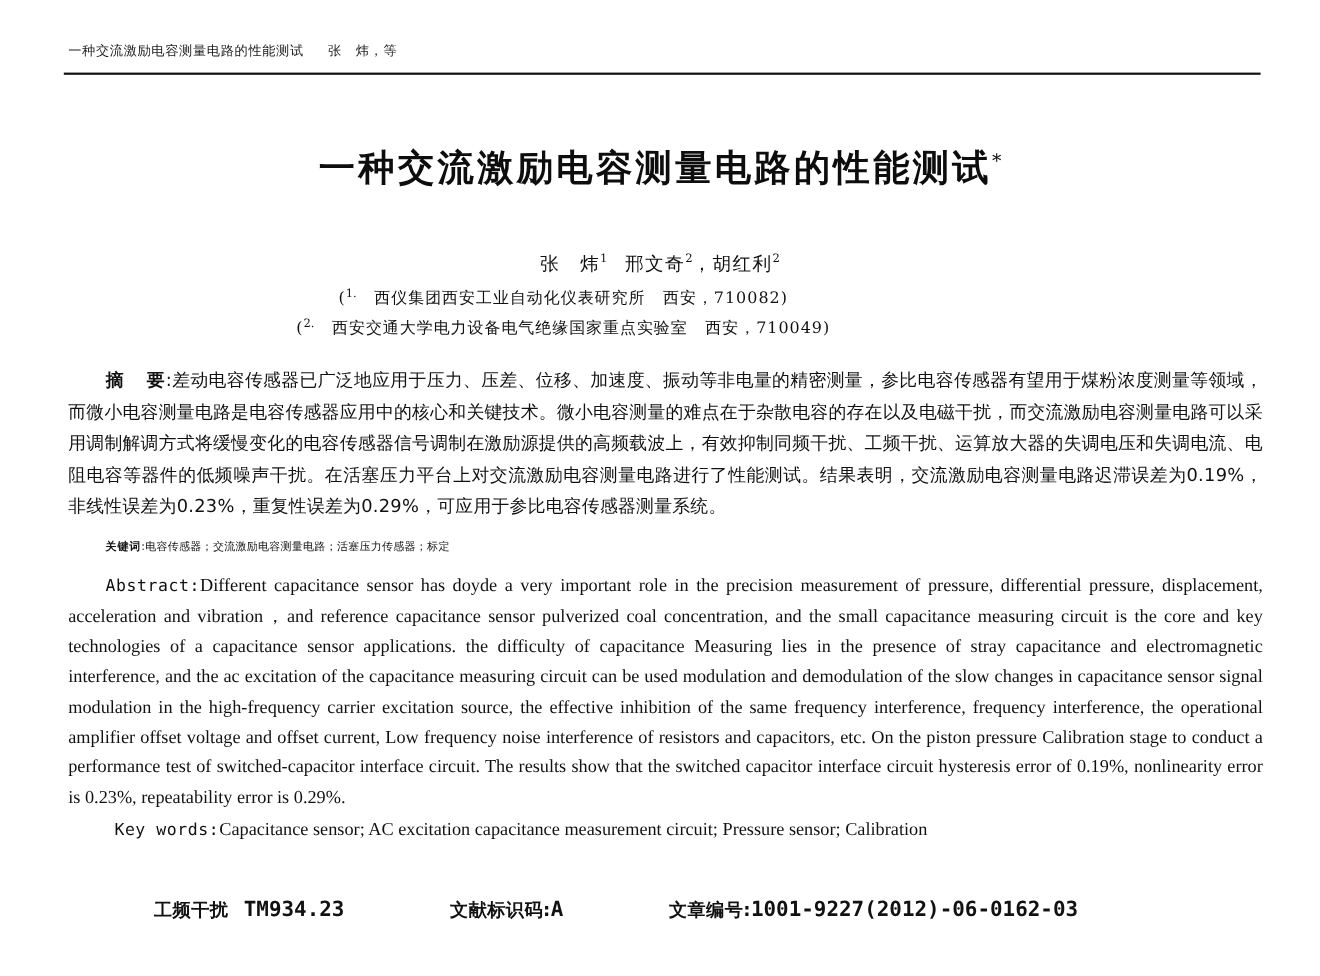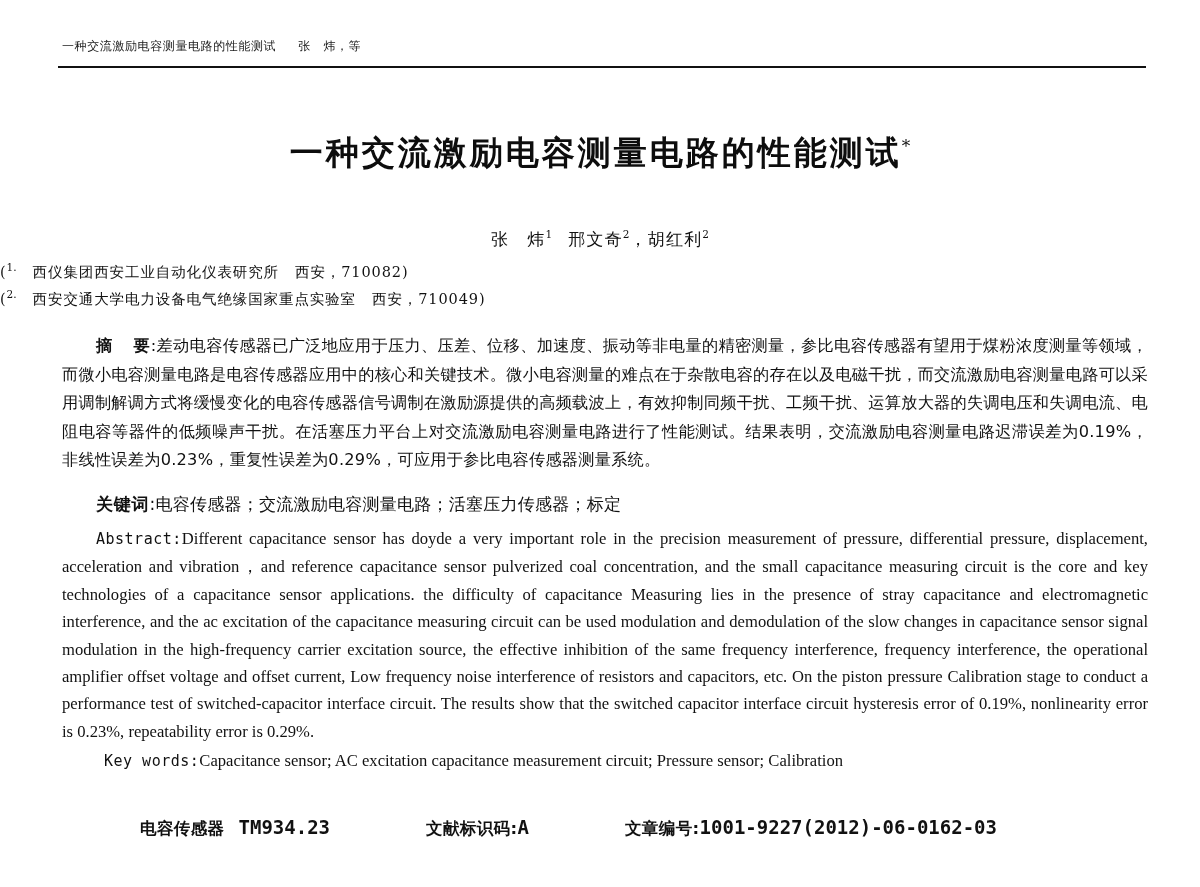--- a/index.html
+++ b/index.html
@@ -92,20 +92,22 @@
     font-size: 10.5px;
     vertical-align: super;
     letter-spacing: 0;
   }
 
   .affils {
     position: absolute;
     left: 0;
     top: 256px;
     width: 984px;
+    text-align: center;
+    padding-left: 20px;
   }
   .affil {
     font-size: 14.5px;
     letter-spacing: 0.9px;
     line-height: 22px;
     font-family: "DejaVu Serif", "Liberation Serif", serif;
     white-space: nowrap;
   }
   .affil .sp {
     display: inline-block;
@@ -135,22 +137,22 @@
   .cn-abstract .lead .wgap {
     display: inline-block;
     width: 20px;
   }
   .cn-indent {
     display: inline-block;
     width: 34px;
   }
 
   .cn-keywords {
-    margin-top: 16px;
-    font-size: 17px;
+    margin-top: 9px;
+    font-size: 10px;
     line-height: 27px;
     letter-spacing: 0.25px;
     font-family: "DejaVu Sans", "Liberation Sans", sans-serif;
     text-indent: 34px;
   }
   .cn-keywords .kw-label {
     font-weight: bold;
     letter-spacing: 0.8px;
   }
 
@@ -238,16 +240,16 @@
 
     <div class="cn-keywords"><span class="kw-label">关键词</span><span>:</span><span>电容传感器；交流激励电容测量电路；活塞压力传感器；标定</span></div>
 
     <div class="en-abstract"><span class="en-indent"></span><span class="en-lead">Abstract</span><span class="en-lead">:</span><span>Different capacitance sensor has doyde a very important role in the precision measurement of pressure, differential pressure, displacement, acceleration and vibration，and reference capacitance sensor pulverized coal concentration, and the small capacitance measuring circuit is the core and key technologies of a capacitance sensor applications. the difficulty of capacitance Measuring lies in the presence of stray capacitance and electromagnetic interference, and the ac excitation of the capacitance measuring circuit can be used modulation and demodulation of the slow changes in capacitance sensor signal modulation in the high-frequency carrier excitation source, the effective inhibition of the same frequency interference, frequency interference, the operational amplifier offset voltage and offset current, Low frequency noise interference of resistors and capacitors, etc. On the piston pressure Calibration stage to conduct a performance test of switched-capacitor interface circuit. The results show that the switched capacitor interface circuit hysteresis error of 0.19%, nonlinearity error is 0.23%, repeatability error is 0.29%.</span></div>
 
     <div class="en-keywords"><span class="kw-label">Key words</span><span class="kw-label">:</span><span>Capacitance sensor; AC excitation capacitance measurement circuit; Pressure sensor; Calibration</span></div>
 
   </div>
 
   <div class="class-row">
-    <span class="cls-item"><span>电容传感器</span><span class="lbl-gap"></span><span class="mono">TM934.23</span></span><span class="cls-gap-a"></span><span class="cls-item"><span>文献标识码:</span><span class="mono">A</span></span><span class="cls-gap-b"></span><span class="cls-item"><span>文章编号:</span><span class="mono">1001-9227(2012)-06-0162-03</span></span>
+    <span class="cls-item"><span>工频干扰</span><span class="lbl-gap"></span><span class="mono">TM934.23</span></span><span class="cls-gap-a"></span><span class="cls-item"><span>文献标识码:</span><span class="mono">A</span></span><span class="cls-gap-b"></span><span class="cls-item"><span>文章编号:</span><span class="mono">1001-9227(2012)-06-0162-03</span></span>
   </div>
 
 </div>
 
 </body></html>

